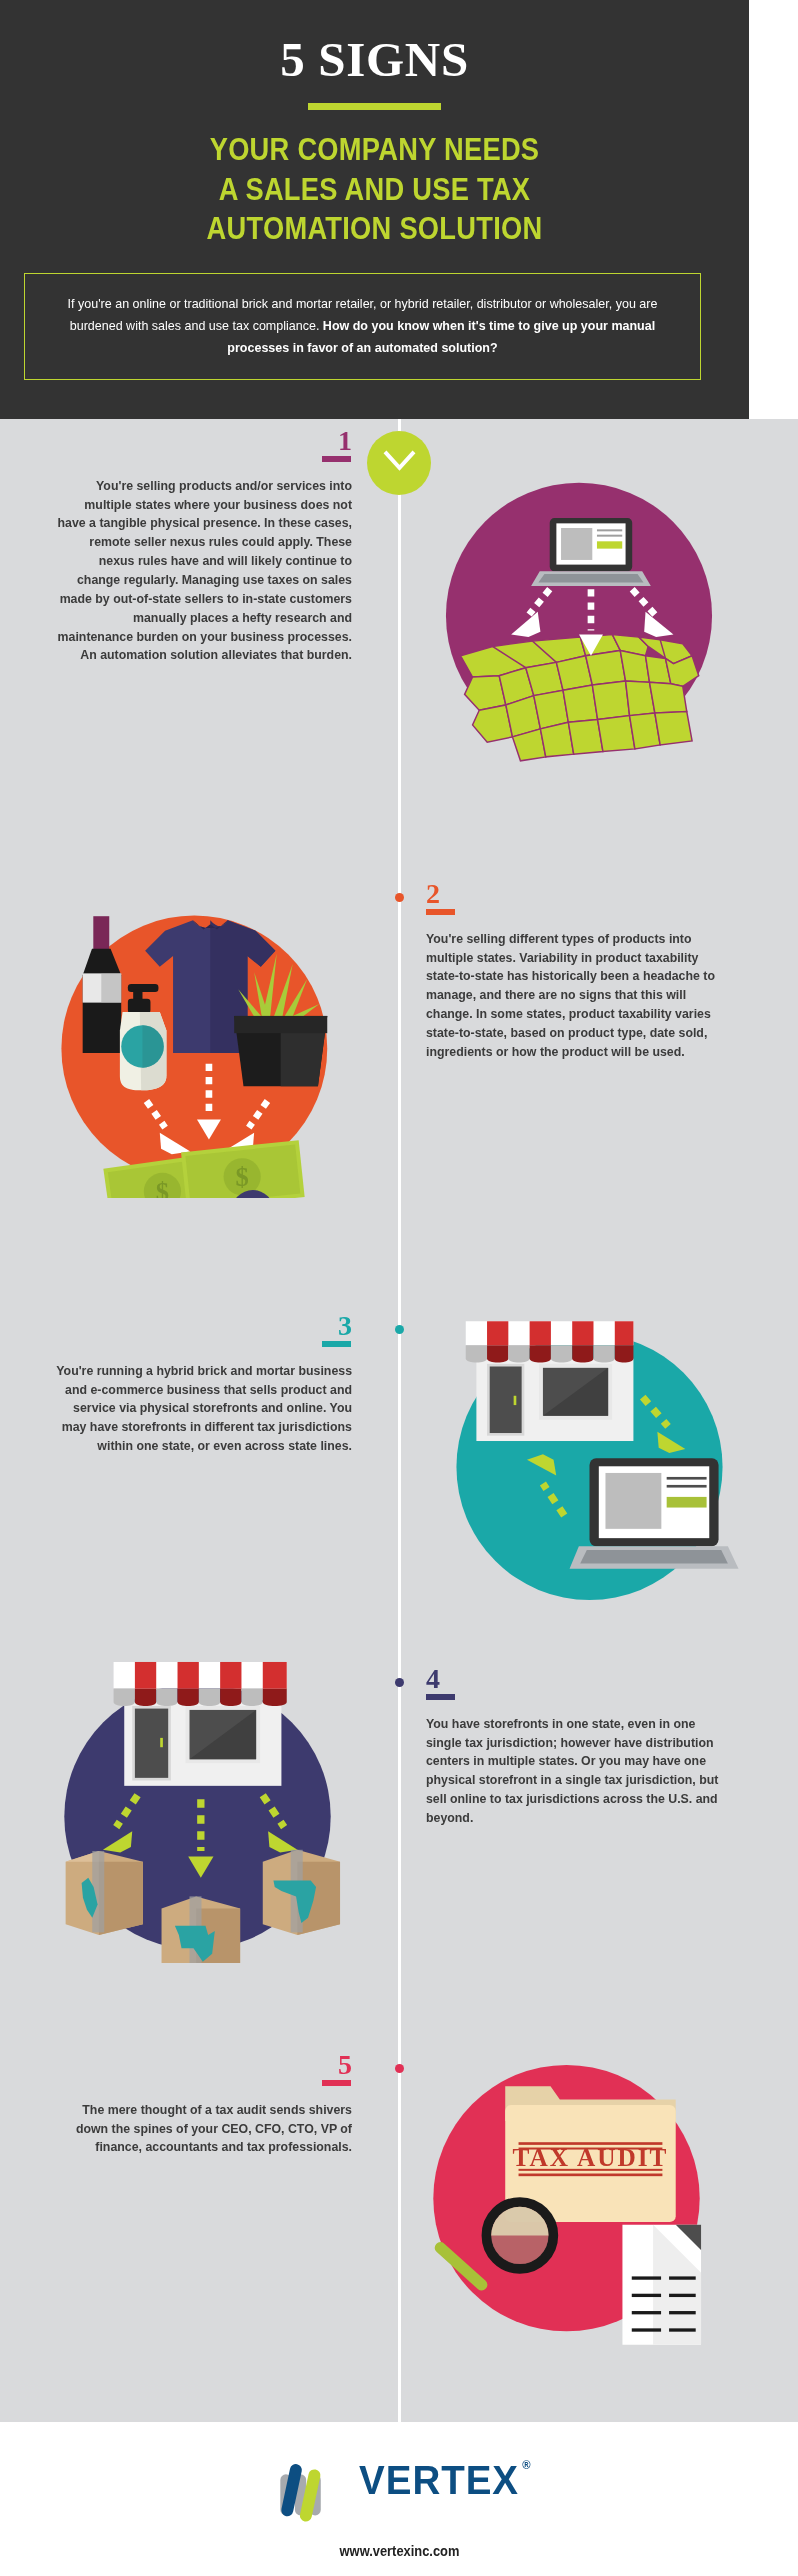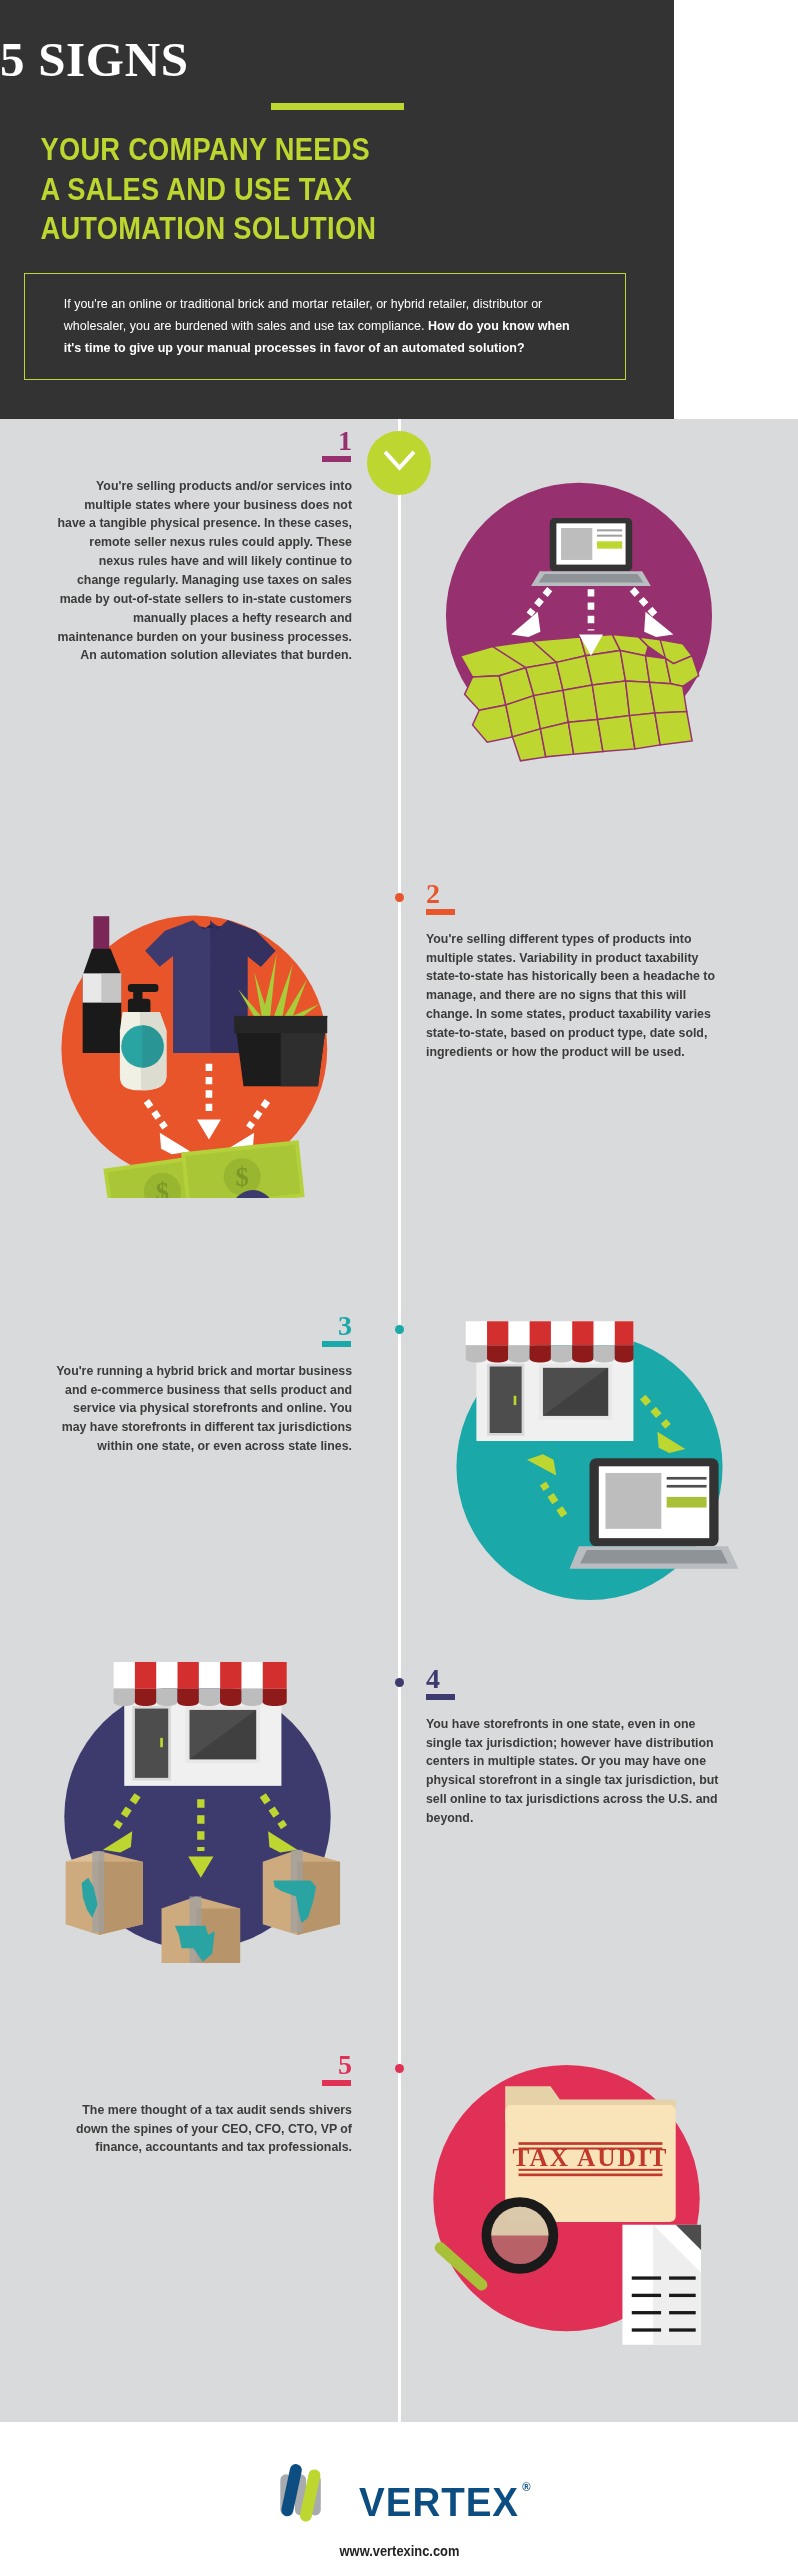--- a/index.html
+++ b/index.html
@@ -9,24 +9,24 @@
     background: #ffffff;
     width: 799px;
     height: 2576px;
     position: relative;
     overflow: hidden;
   }
 
   
   .header {
     background: #333333;
-    width: 674px;
+    width: 749px;
     height: 419px;
     padding-top: 35px;
-    text-align: left;
+    text-align: center;
     position: relative;
   }
   .title-main {
     color: #ffffff;
     font-family: "Liberation Serif", serif;
     font-weight: bold;
     font-size: 49px;
     letter-spacing: 0.7px;
     line-height: 1.0;
   }
@@ -137,21 +137,21 @@
   .footer {
     position: absolute;
     left: 0; top: 2422px;
     width: 799px; height: 154px;
     background: #ffffff;
     text-align: center;
     padding-top: 35px;
   }
   .logo-row {
     display: flex;
-    align-items: flex-end;
+    align-items: flex-start;
     justify-content: center;
     gap: 10.6px;
   }
   .logo-word {
     font-family: "Liberation Sans Narrow","Liberation Sans", sans-serif;
     font-weight: bold;
     font-size: 41px;
     color: #0d4e82;
     letter-spacing: 1px;
     position: relative;

